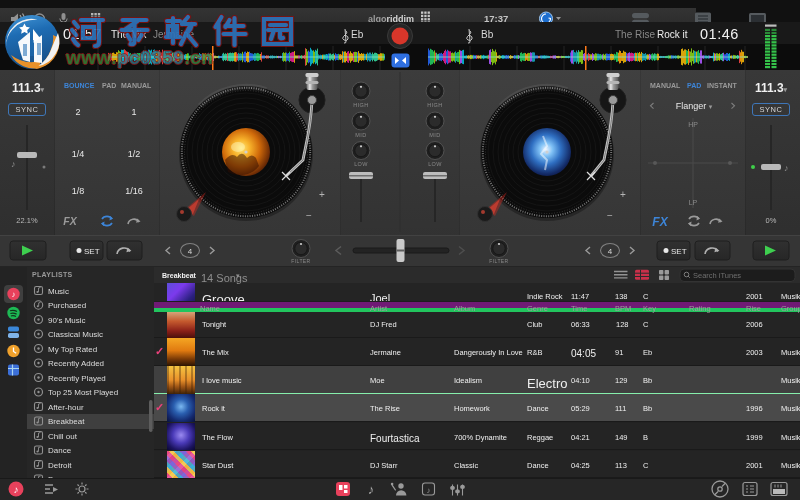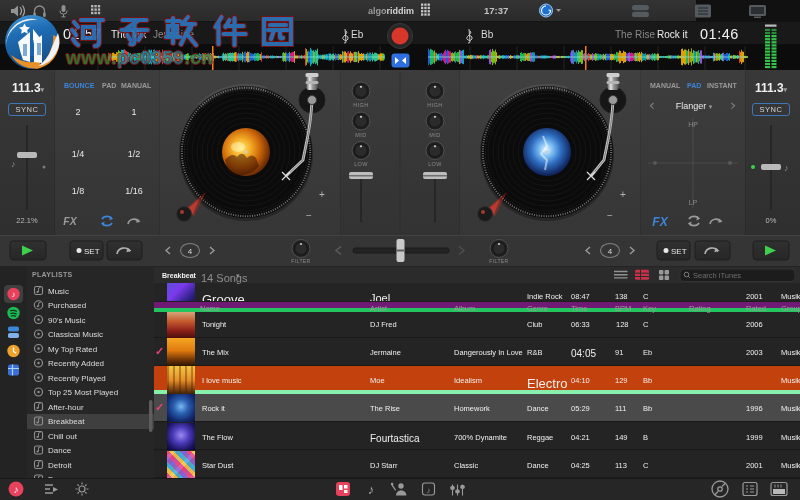--- a/index.html
+++ b/index.html
@@ -1,19 +1,19 @@
 <!DOCTYPE html>
 <html><head><meta charset="utf-8"><style>
 *{margin:0;padding:0;box-sizing:border-box}
 body{width:800px;height:500px;overflow:hidden;background:#111;font-family:"Liberation Sans",sans-serif;position:relative}
 .abs{position:absolute}
 .txt{position:absolute;white-space:nowrap}
 </style></head><body>
 
-<div class="abs" style="left:0;top:0;width:696px;height:22px;background:linear-gradient(#343434,#2a2a2a);border-bottom:1px solid #151515">
+<div class="abs" style="left:0;top:8px;width:696px;height:22px;background:linear-gradient(#343434,#2a2a2a);border-bottom:1px solid #151515">
 <svg class="abs" style="left:0;top:0" width="800" height="22">
  <g fill="#939393">
   <path d="M11 9 h3 l4 -3.5 v11 L14 13 h-3 z"></path>
   <path d="M20 7 q3 4 0 8 M22.5 5.5 q4 5.5 0 11" stroke="#a9a9a9" fill="none" stroke-width="1.2"></path>
  </g>
  <g stroke="#909090" fill="none" stroke-width="1.3">
   <path d="M34.5 13 v-2 a5 5 0 0 1 10 0 v2"></path>
  </g>
  <rect x="33.3" y="12.5" width="2.6" height="4.5" rx="1.2" fill="#909090"></rect>
  <rect x="43.1" y="12.5" width="2.6" height="4.5" rx="1.2" fill="#909090"></rect>
@@ -1064,21 +1064,21 @@
     <path d="M11.5 213.5 v-4 l2 -0.5" stroke="#909090" stroke-width="0.9" fill="none"></path>
     <text x="21" y="215.0" font-size="8" fill="#dcdcdc">Dr</text>
     <rect x="122" y="133" width="3.5" height="32" rx="1.7" fill="#5d5d5d"></rect>
   </svg>
 <div class="abs" style="left:154px;top:281px;width:646px;height:197px;overflow:hidden">
     <div class="abs" style="left:0;top:1.0px;width:646px;height:27.6px;background:#242424;border-bottom:1px solid #1a1a1a">
       <div class="abs" style="left:12.5px;top:0;width:28px;height:27.6px;background:linear-gradient(135deg,#5b4fd8 0%,#7c3aed 35%,#2b2080 70%,#14103f 100%)"></div>
       <div class="txt" style="left:48px;top:10px;font-size:13px;color:#efefef">Groove</div>
       <div class="txt" style="left:216px;top:10px;font-size:11px;color:#efefef">Joel</div>
       <div class="txt" style="left:373px;top:10px;font-size:7.5px;color:#efefef">Indie Rock</div>
-      <div class="txt" style="left:417px;top:10px;font-size:7.5px;color:#efefef">08:47</div>
+      <div class="txt" style="left:417px;top:10px;font-size:7.5px;color:#efefef">11:47</div>
       <div class="txt" style="left:461px;top:10px;font-size:7.5px;color:#efefef">138</div>
       <div class="txt" style="left:489px;top:10px;font-size:7.5px;color:#efefef">C</div>
       <div class="txt" style="left:592px;top:10px;font-size:7.5px;color:#efefef">2001</div>
       <div class="txt" style="left:627px;top:10px;font-size:7.5px;color:#efefef">Musikr</div>
     </div>
     <div class="abs" style="left:0;top:29.1px;width:646px;height:27.6px;background:#242424;border-bottom:1px solid #1a1a1a">
       <div class="abs" style="left:12.5px;top:0;width:28px;height:27.6px;background:linear-gradient(180deg,#d8b48a 0%,#c55a2e 40%,#8a1f18 75%,#4a0f0c 100%)"></div>
       <div class="txt" style="left:48px;top:10px;font-size:7.5px;color:#efefef">Tonight</div>
       <div class="txt" style="left:216px;top:10px;font-size:7.5px;color:#efefef">DJ Fred</div>
       <div class="txt" style="left:373px;top:10px;font-size:7.5px;color:#efefef">Club</div>
@@ -1093,21 +1093,21 @@
       <div class="txt" style="left:48px;top:10px;font-size:7.5px;color:#efefef">The Mix</div>
       <div class="txt" style="left:216px;top:10px;font-size:7.5px;color:#efefef">Jermaine</div>
       <div class="txt" style="left:300px;top:10px;font-size:7.5px;color:#efefef">Dangerously In Love</div>
       <div class="txt" style="left:373px;top:10px;font-size:7.5px;color:#efefef">R&amp;B</div>
       <div class="txt" style="left:417px;top:10px;font-size:10px;color:#efefef">04:05</div>
       <div class="txt" style="left:461px;top:10px;font-size:7.5px;color:#efefef">91</div>
       <div class="txt" style="left:489px;top:10px;font-size:7.5px;color:#efefef">Eb</div>
       <div class="txt" style="left:592px;top:10px;font-size:7.5px;color:#efefef">2003</div>
       <div class="txt" style="left:627px;top:10px;font-size:7.5px;color:#efefef">Musikr</div>
     </div>
-    <div class="abs" style="left:0;top:85.3px;width:646px;height:27.6px;background:#c2410c;border-bottom:4px solid #86efac">
+    <div class="abs" style="left:0;top:85.3px;width:646px;height:27.6px;background:#404040;border-bottom:1px solid #86efac">
       <div class="abs" style="left:12.5px;top:0;width:28px;height:27.6px;background:repeating-linear-gradient(90deg,rgba(60,30,5,0.35) 0 2px,rgba(0,0,0,0) 2px 6px),linear-gradient(180deg,#f5c542 0%,#e8902a 50%,#9a5214 75%,#3f2408 100%)"></div>
       <div class="txt" style="left:48px;top:10px;font-size:7.5px;color:#efefef">I love music</div>
       <div class="txt" style="left:216px;top:10px;font-size:7.5px;color:#efefef">Moe</div>
       <div class="txt" style="left:300px;top:10px;font-size:7.5px;color:#efefef">Idealism</div>
       <div class="txt" style="left:373px;top:10px;font-size:13px;color:#efefef">Electro</div>
       <div class="txt" style="left:417px;top:10px;font-size:7.5px;color:#efefef">04:10</div>
       <div class="txt" style="left:461px;top:10px;font-size:7.5px;color:#efefef">129</div>
       <div class="txt" style="left:489px;top:10px;font-size:7.5px;color:#efefef">Bb</div>
       <div class="txt" style="left:627px;top:10px;font-size:7.5px;color:#efefef">Musikr</div>
     </div>
@@ -1173,21 +1173,21 @@
 </svg>
 <div class="abs" style="left:154px;top:301px;width:646px;height:10.5px;background:#701a75;border-bottom:4px solid #22c55e;border-top:1px solid #1e1e1e">
  <div class="txt" style="left:46px;top:1.5px;font-size:7.5px;color:#9e9e9e">Name</div>
  <div class="txt" style="left:216px;top:1.5px;font-size:7.5px;color:#9e9e9e">Artist</div>
  <div class="txt" style="left:300px;top:1.5px;font-size:7.5px;color:#9e9e9e">Album</div>
  <div class="txt" style="left:373px;top:1.5px;font-size:7.5px;color:#9e9e9e">Genre</div>
  <div class="txt" style="left:417px;top:1.5px;font-size:7.5px;color:#9e9e9e">Time</div>
  <div class="txt" style="left:461px;top:1.5px;font-size:7.5px;color:#9e9e9e">BPM</div>
  <div class="txt" style="left:489px;top:1.5px;font-size:7.5px;color:#9e9e9e">Key</div>
  <div class="txt" style="left:535px;top:1.5px;font-size:7.5px;color:#9e9e9e">Rating</div>
- <div class="txt" style="left:592px;top:1.5px;font-size:7.5px;color:#9e9e9e">Rated</div>
+ <div class="txt" style="left:592px;top:1.5px;font-size:7.5px;color:#9e9e9e">Rise</div>
  <div class="txt" style="left:627px;top:1.5px;font-size:7.5px;color:#9e9e9e">Groupin</div>
 </div>
 
 <div class="abs" style="left:0;top:478px;width:800px;height:22px;background:#262626;border-top:1px solid #191919"></div>
 <svg class="abs" style="left:0;top:478px" width="800" height="22">
  <circle cx="16" cy="11" r="7.5" fill="#e8415c"></circle>
  <text x="16" y="15" font-size="10" fill="#fff" text-anchor="middle">♪</text>
  <g stroke="#9a9a9a" stroke-width="1.3" fill="none">
   <path d="M45 7 h8 M45 11 h5 M45 15 h8"></path>
       <path d="M53 9 l5 2.5 -5 2.5 z" fill="#9a9a9a" stroke="none"></path>

